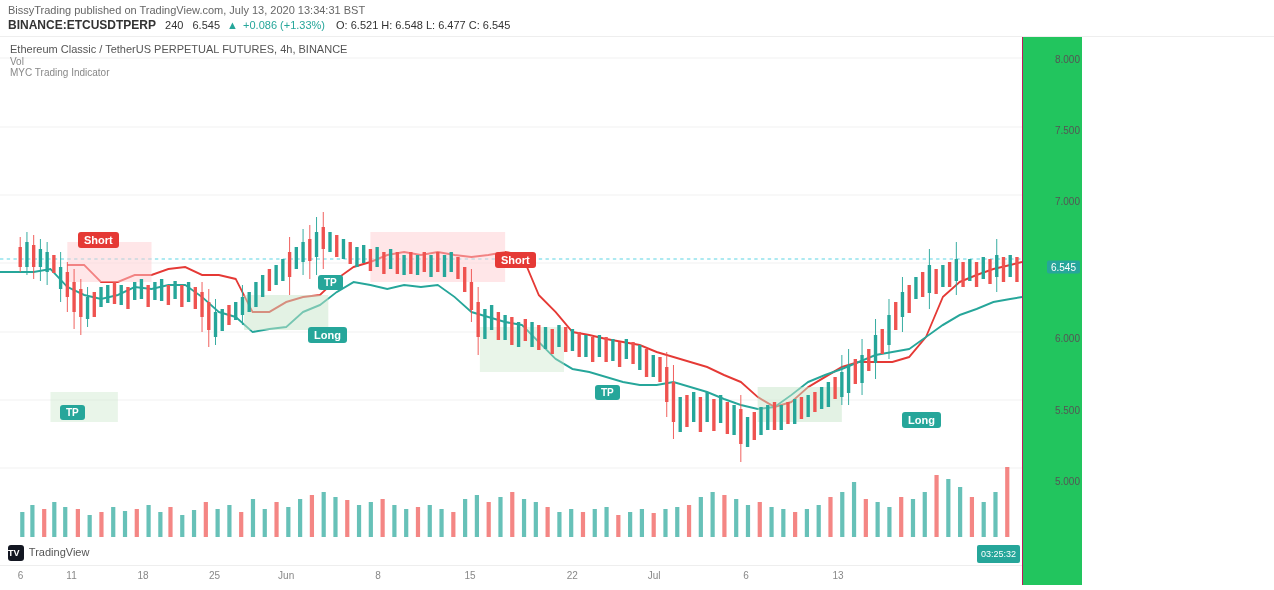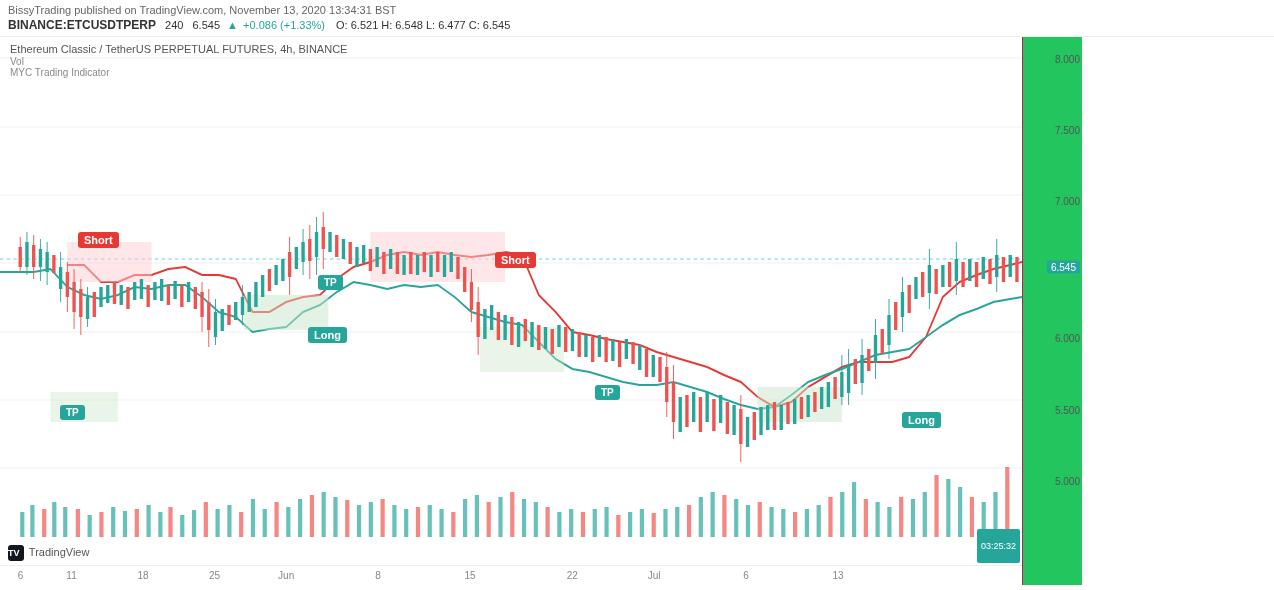--- a/index.html
+++ b/index.html
@@ -92,21 +92,21 @@
       border-radius: 2px;
       right: 2px;
       font-size: 10px;
       white-space: nowrap;
     }
 
     .time-label-current {
       position: absolute;
       background: #26a69a;
       color: white;
-      padding: 12px 4px;
+      padding: 4px 4px;
       border-radius: 2px;
       font-size: 9px;
       white-space: nowrap;
     }
 
     .time-scale {
       position: absolute;
       bottom: 0;
       left: 0;
       right: 60px;
@@ -177,21 +177,21 @@
       font-size: 9px;
       font-weight: bold;
       margin-right: 2px;
       vertical-align: middle;
     }
   </style>
 </head>
 <body>
 
 <div class="top-bar">
-  <div class="published">BissyTrading published on TradingView.com, November 13, 2020 13:34:31 BST</div>
+  <div class="published">BissyTrading published on TradingView.com, July 13, 2020 13:34:31 BST</div>
   <div style="margin-top:2px;">
     <span class="symbol">BINANCE:ETCUSDTPERP</span>
     <span style="margin-left:6px;" class="price">240</span>
     <span style="margin-left:6px;" class="price">6.545</span>
     <span style="margin-left:4px;" class="change-up">▲</span>
     <span style="margin-left:2px;" class="change-up">+0.086 (+1.33%)</span>
     <span style="margin-left:8px;margin-top:6px;" class="price">O: 6.521  H: 6.548  L: 6.477  C: 6.545</span>
   </div>
 </div>
 

